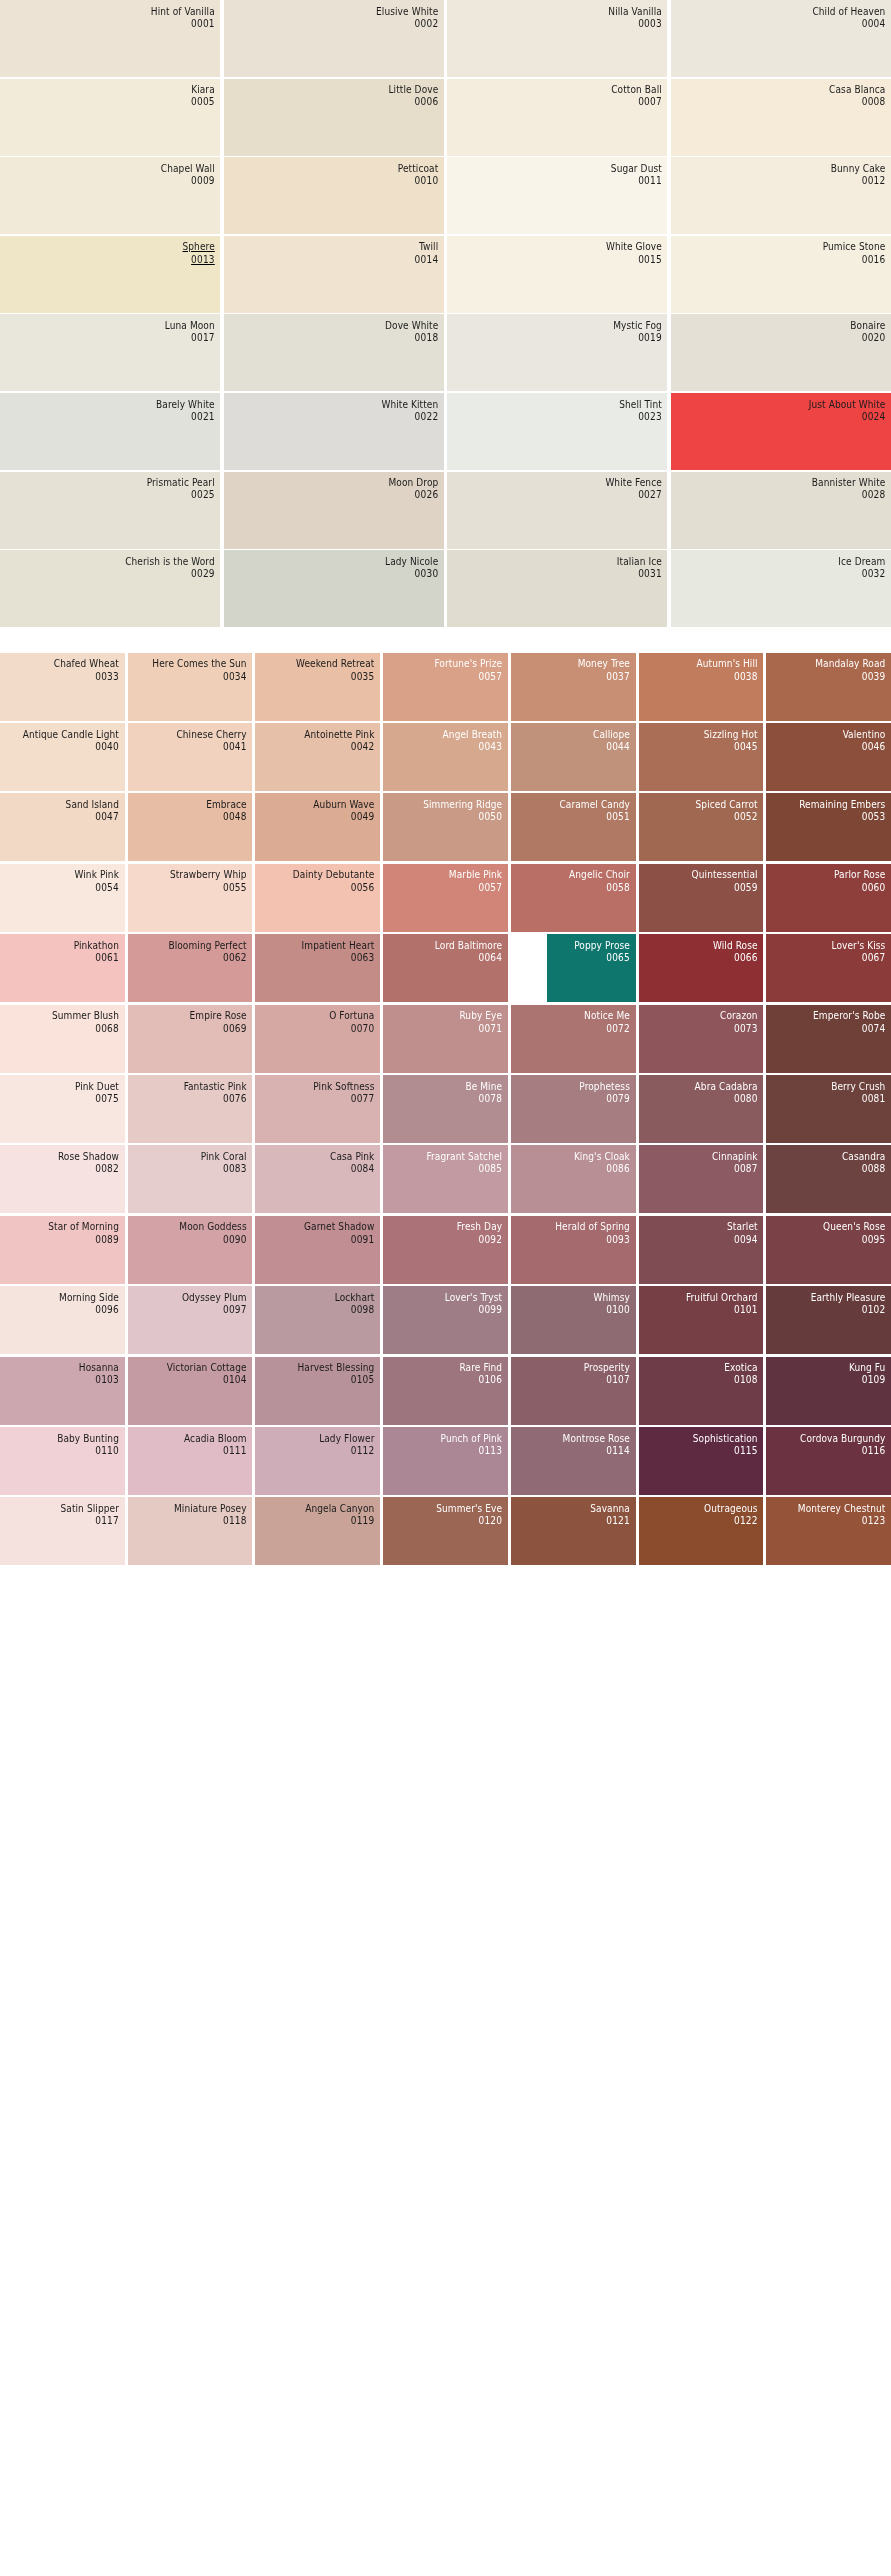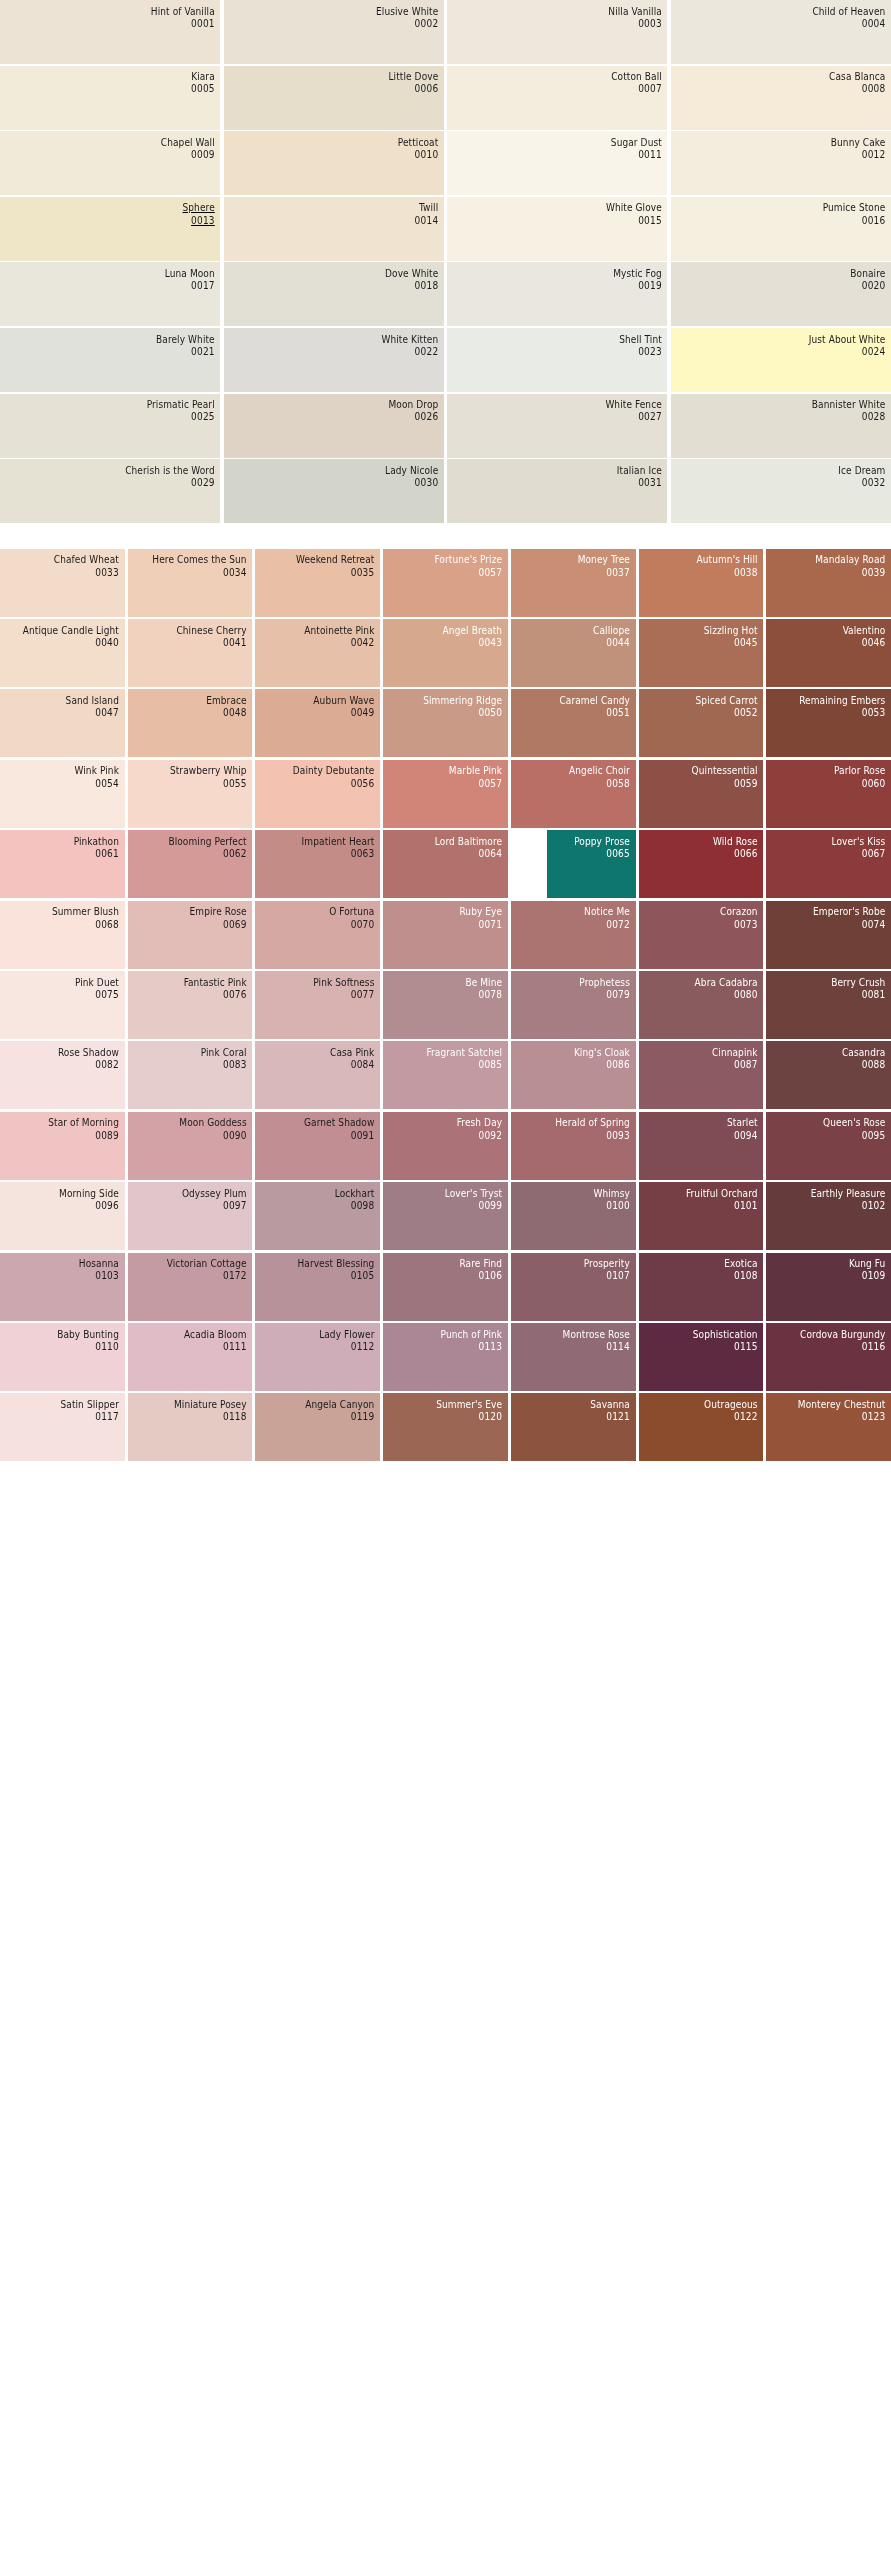--- a/index.html
+++ b/index.html
@@ -12,21 +12,21 @@
   }
   #chart{width:891px;}
 
   
   .sec1{
     display:grid;
     grid-template-columns:repeat(4,1fr);
     gap:1.6px 3.2px;
     width:891px;
   }
-  .sec1 .swatch{height:64px;}
+  .sec1 .swatch{height:77px;}
 
   .gap{height:25.5px;background:#ffffff;width:891px;}
 
   
   .sec2{
     display:grid;
     grid-template-columns:repeat(7,1fr);
     gap:2.4px 3.2px;
     width:891px;
   }
@@ -147,21 +147,21 @@
         <span class="code">0021</span>
       </div>
       <div class="swatch dark" style="background: rgb(221, 220, 216); padding-left: 31px;">
         <span class="lbl">White Kitten</span>
         <span class="code">0022</span>
       </div>
       <div class="swatch dark" style="background: rgb(233, 236, 230);">
         <span class="lbl">Shell Tint</span>
         <span class="code">0023</span>
       </div>
-      <div class="swatch dark" style="background: #fef9c3;">
+      <div class="swatch dark" style="background: #ef4444;">
         <span class="lbl">Just About White</span>
         <span class="code">0024</span>
       </div>
       <div class="swatch dark" style="background: rgb(229, 226, 213);">
         <span class="lbl">Prismatic Pearl</span>
         <span class="code">0025</span>
       </div>
       <div class="swatch dark" style="background: rgb(222, 211, 197);">
         <span class="lbl">Moon Drop</span>
         <span class="code">0026</span>
@@ -472,21 +472,21 @@
       <div class="swatch light" style="background: rgb(102, 59, 59);">
         <span class="lbl">Earthly Pleasure</span>
         <span class="code">0102</span>
       </div>
       <div class="swatch dark" style="background: rgb(205, 167, 176);">
         <span class="lbl">Hosanna</span>
         <span class="code">0103</span>
       </div>
       <div class="swatch dark" style="background: rgb(196, 155, 163);">
         <span class="lbl">Victorian Cottage</span>
-        <span class="code">0172</span>
+        <span class="code">0104</span>
       </div>
       <div class="swatch dark" style="background: rgb(184, 146, 154);">
         <span class="lbl">Harvest Blessing</span>
         <span class="code">0105</span>
       </div>
       <div class="swatch light" style="background: rgb(156, 117, 127);">
         <span class="lbl">Rare Find</span>
         <span class="code">0106</span>
       </div>
       <div class="swatch light" style="background: rgb(138, 95, 104);">

